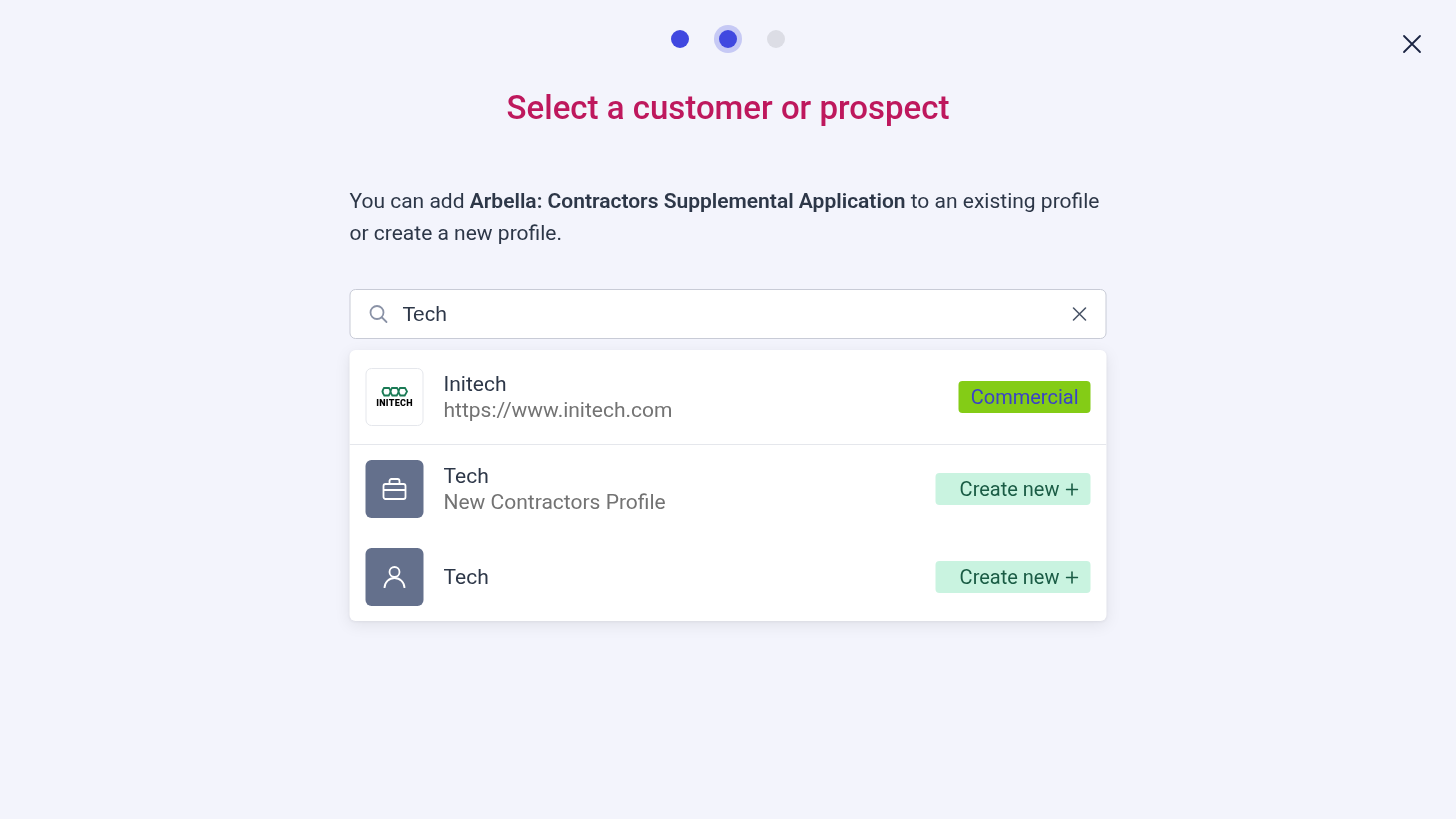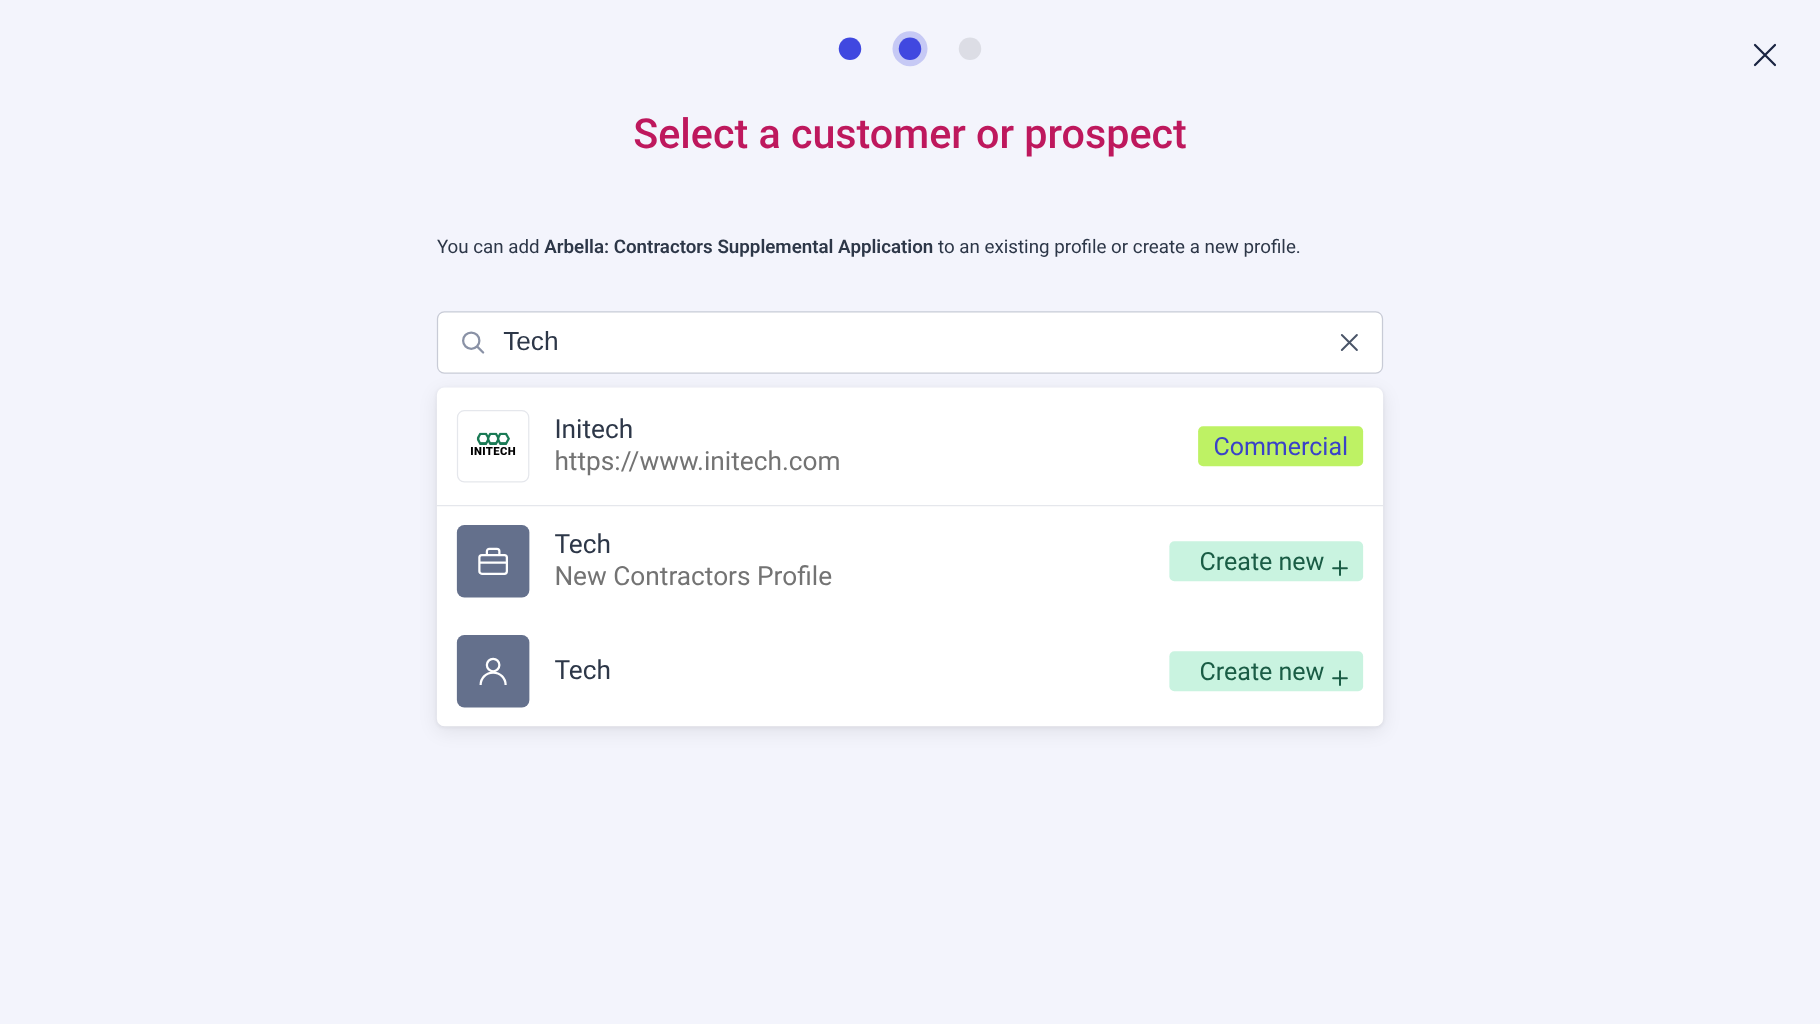--- a/index.html
+++ b/index.html
@@ -60,21 +60,21 @@
       color: #be185d;
     }
     .content-container {
       position: absolute;
       top: 186px;
       left: 50%;
       transform: translateX(-50%);
       width: 757px;
     }
     .instruction-text {
-      font-size: 15px;
+      font-size: 21px;
       color: #2d3748;
       line-height: 1.5;
       margin-bottom: 40px;
     }
     .instruction-bold {
       font-weight: 600;
     }
     .search-container {
       position: relative;
       width: 100%;
@@ -156,28 +156,28 @@
       font-size: 21px;
       color: #737373;
     }
     .badge {
       padding: 4px 12px;
       border-radius: 4px;
       font-size: 20px;
       flex-shrink: 0;
     }
     .badge.commercial {
-      background-color: #bef264;
+      background-color: #84cc16;
       color: #3a42c8;
     }
     .badge.create {
       background-color: #c9f3e0;
       color: #1a5c45;
       display: flex;
-      align-items: flex-end;
+      align-items: center;
       gap: 6px;
       padding-left: 24px;
     }
     .company-logo {
       display: flex;
       flex-direction: column;
       align-items: center;
       gap: 1px;
     }
     .company-logo-top {

